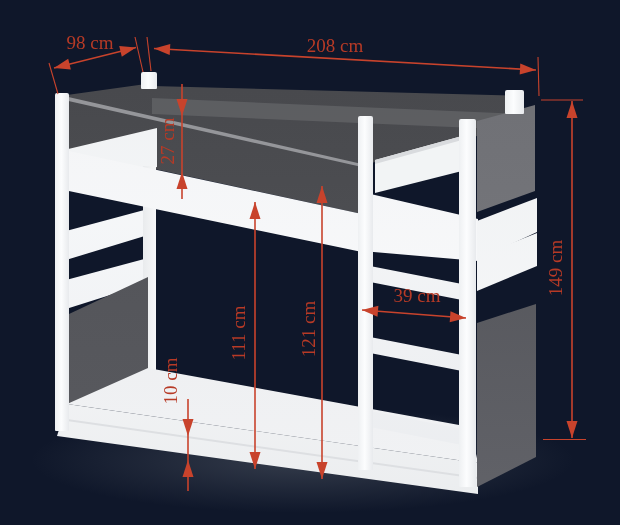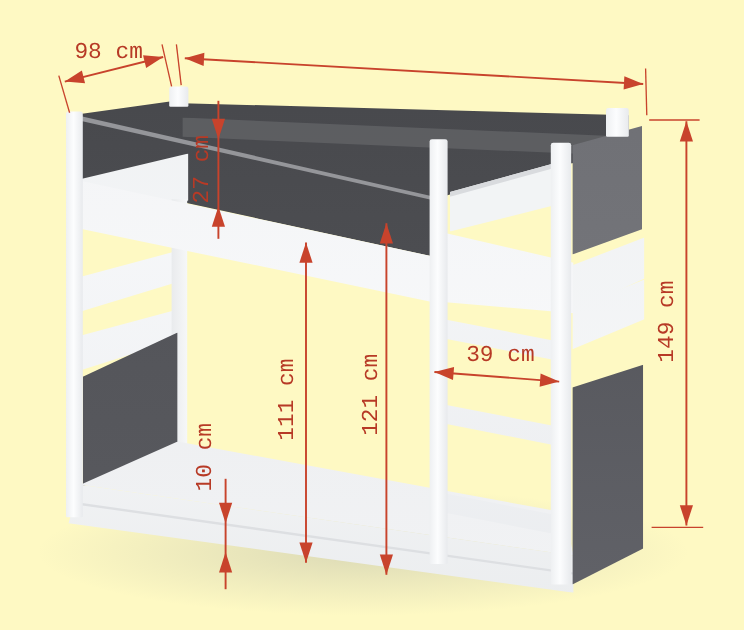--- a/index.html
+++ b/index.html
@@ -1,17 +1,17 @@
 <!DOCTYPE html>
 <html><head>
 <meta charset="utf-8">
 <style>
   html,body{margin:0;padding:0;background:#fff;}
-  .stage{position:relative;width:620px;height:525px;background:#fef9c3;overflow:hidden;
-         font-family:Liberation Mono, monospace;}
+  .stage{position:relative;width:620px;height:525px;background:#0f172a;overflow:hidden;
+         font-family:Liberation Serif, serif;}
   .q{position:absolute;left:0;top:0;width:620px;height:525px;}
   .r{position:absolute;}
   .shadow{position:absolute;left:20px;top:405px;width:565px;height:110px;
     background:radial-gradient(ellipse at 50% 50%, rgba(140,146,152,0.30) 0%, rgba(140,146,152,0.12) 40%, rgba(140,146,152,0) 68%);}
   
   .dark-mass{background:linear-gradient(180deg,#45464a 0%,#4c4d51 40%,#57585c 100%);
     clip-path:polygon(67px 95px,146px 84px,152px 86px,524px 96px,524px 130px,462px 138px,375px 162px,362px 166px,362px 214px,67px 150px);}
   .inner-sliver{background:#606165;opacity:.85;
     clip-path:polygon(152px 98px,524px 114px,524px 130px,152px 114px);}
   .rail-highlight{background:#95969a;
@@ -141,20 +141,21 @@
       <polygon points="322,186 316.5,203 327.5,203"></polygon>
       <polygon points="322,479 316.5,462 327.5,462"></polygon>
       <polygon points="188,436 182.5,419 193.5,419"></polygon>
       <polygon points="188,460 182.5,477 193.5,477"></polygon>
       <polygon points="362,310 377.5,316.7 378.4,305.8"></polygon>
       <polygon points="466,318 449.7,322.3 450.5,311.3"></polygon>
     </g>
   </svg>
 
   <div class="lbl lbl-98">98 cm</div>
+  <div class="lbl lbl-208">208 cm</div>
   <div class="lbl lbl-27 vert">27 cm</div>
   <div class="lbl lbl-149 vert">149 cm</div>
   <div class="lbl lbl-48">39 cm</div>
   <div class="lbl lbl-111 vert">111 cm</div>
   <div class="lbl lbl-121 vert">121 cm</div>
   <div class="lbl lbl-10 vert">10 cm</div>
 
 </div>
 
 </body></html>

